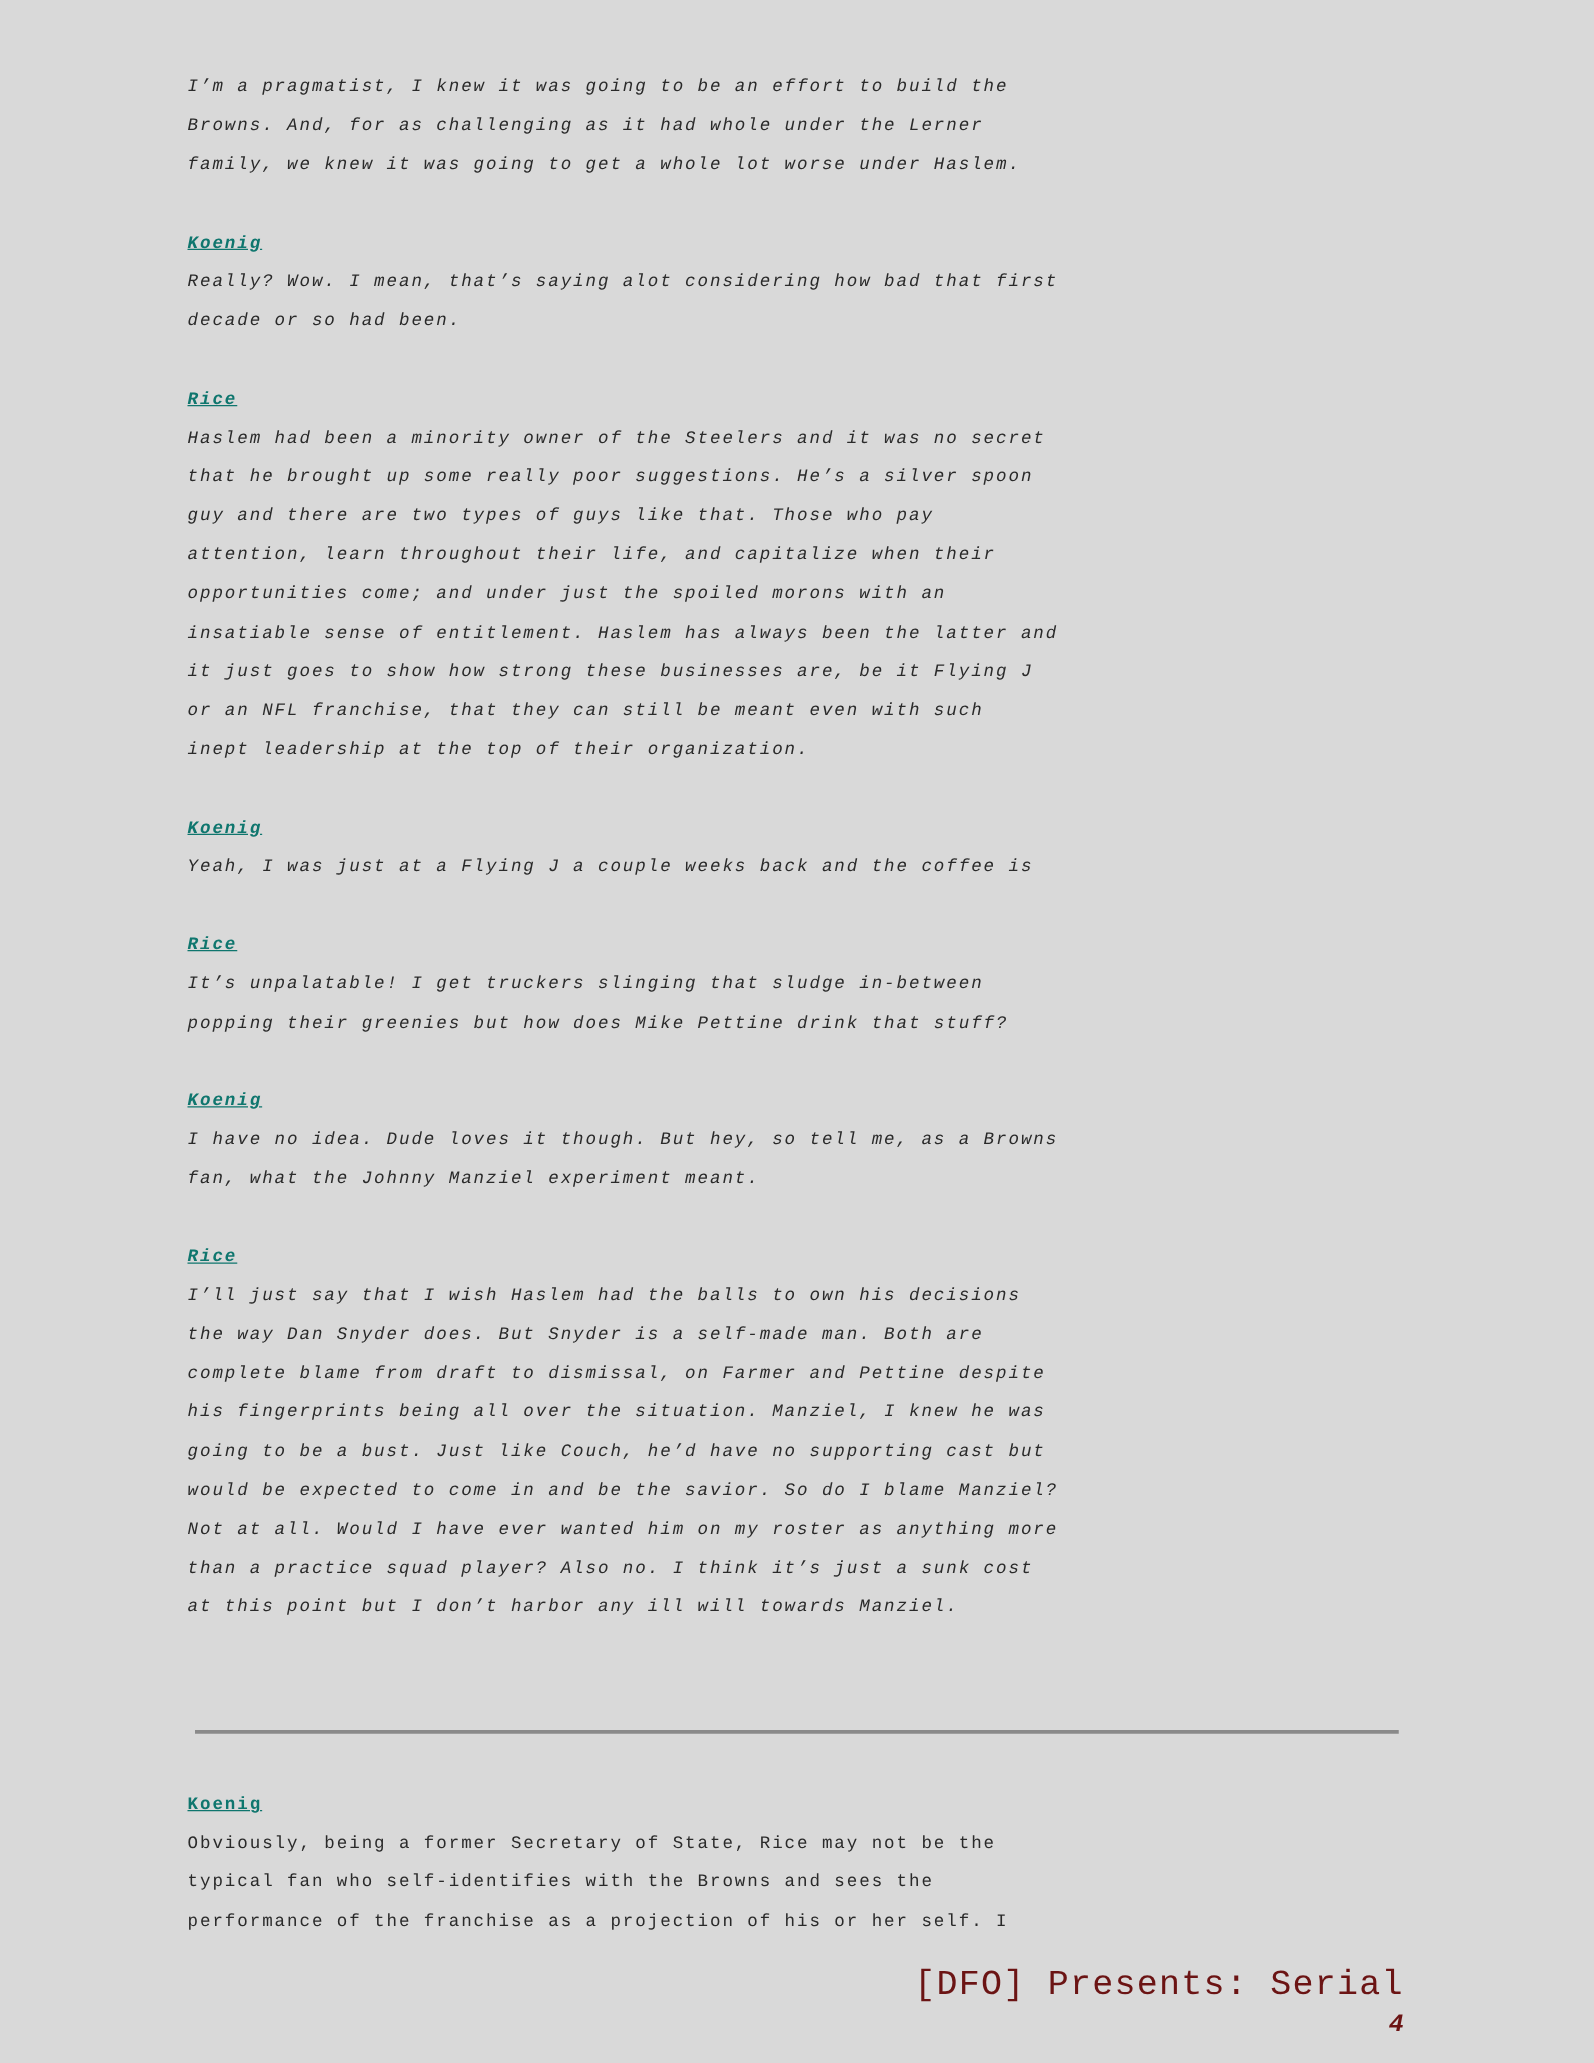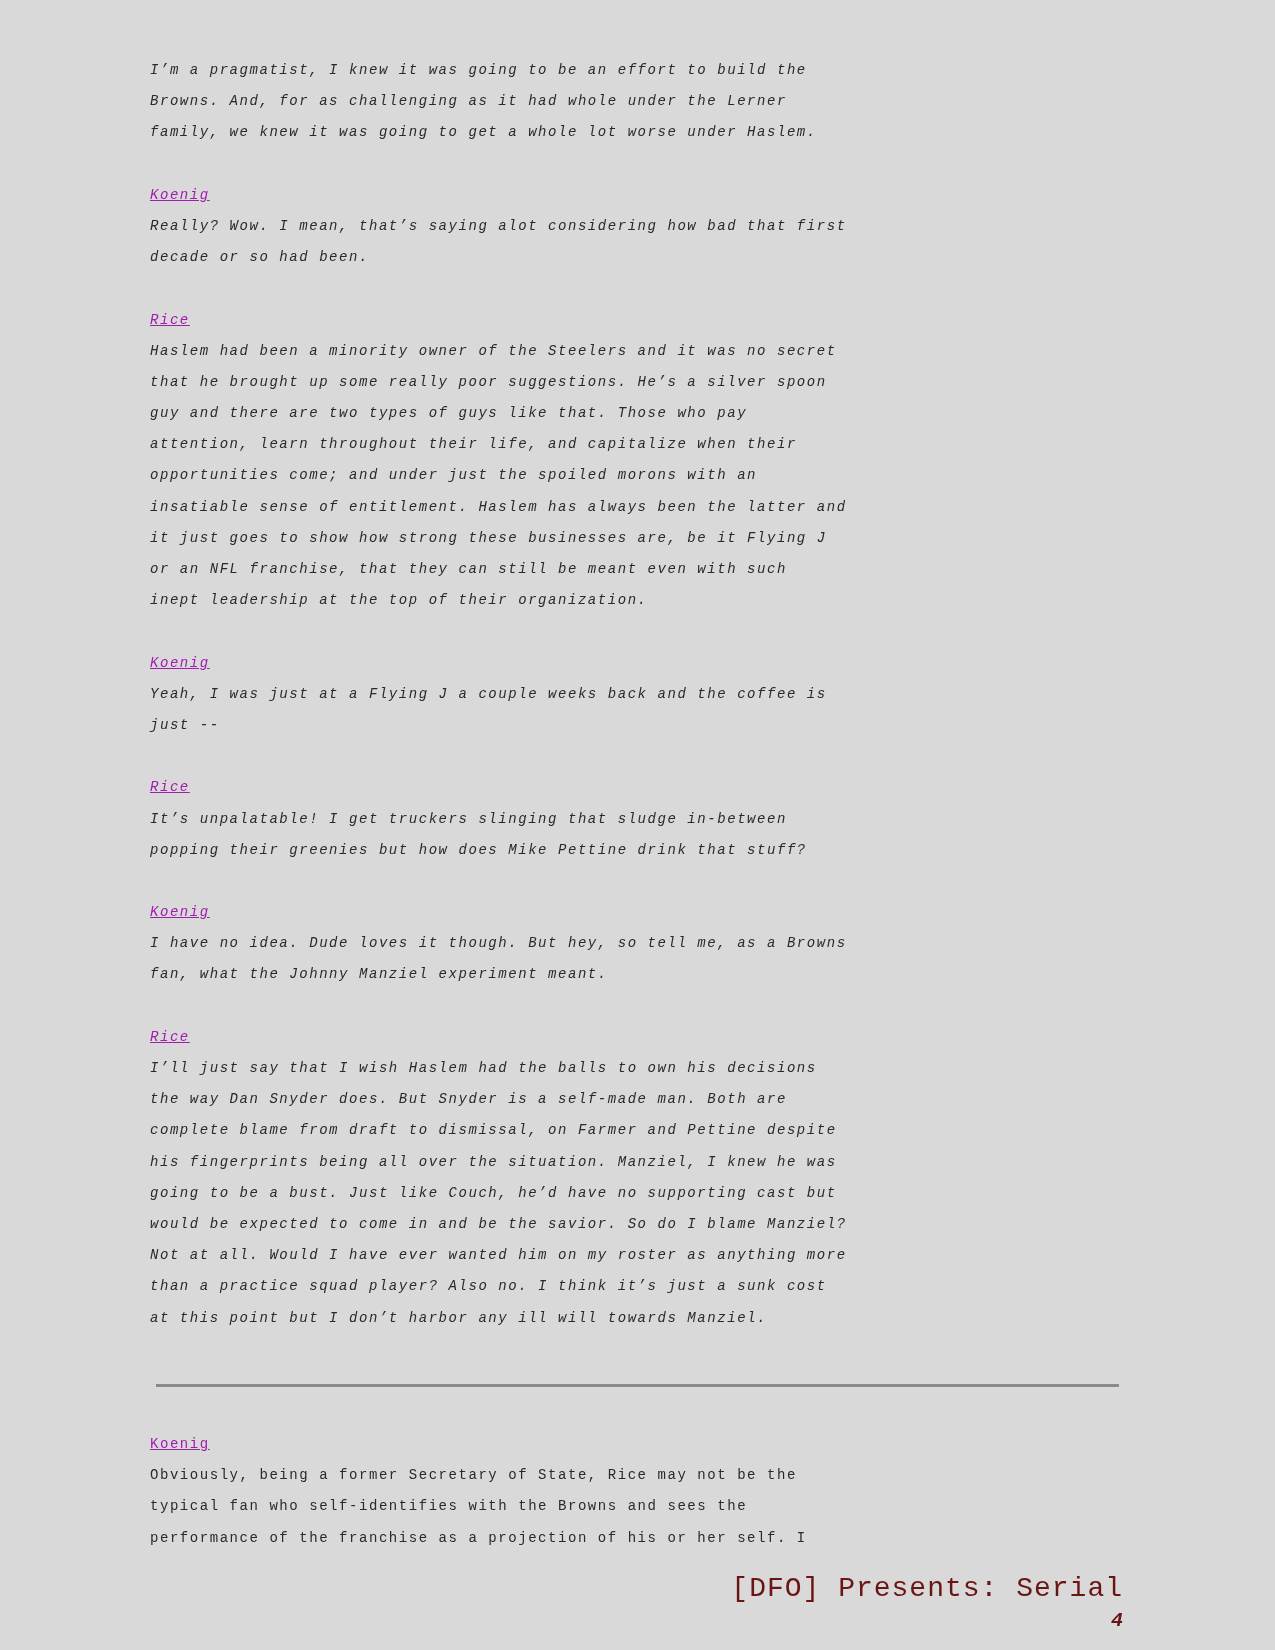--- a/index.html
+++ b/index.html
@@ -23,24 +23,24 @@
   }
   .line {
     font-size: 14px;
     line-height: 31.2px;
     white-space: pre;
     letter-spacing: 1.55px;
     height: 31.2px;
   }
   .italic { font-style: italic; }
   .speaker {
-    font-weight: normal;
+    font-weight: bold;
     font-style: italic;
     text-decoration: underline;
-    color: #a21caf;
+    color: #0f766e;
   }
   .speaker.upright { font-style: normal; }
   .blank { height: 31.2px; }
   .rule {
     position: absolute;
     left: 156px;
     top: 1384px;
     width: 963px;
     height: 3px;
     background: #8a8a8a;
@@ -99,21 +99,20 @@
     <div class="line italic">insatiable sense of entitlement. Haslem has always been the latter and</div>
     <div class="line italic">it just goes to show how strong these businesses are, be it Flying J</div>
     <div class="line italic">or an NFL franchise, that they can still be meant even with such</div>
     <div class="line italic">inept leadership at the top of their organization.</div>
   </div>
   <div class="blank"></div>
 
   <div>
     <div class="line"><span class="speaker">Koenig</span></div>
     <div class="line italic">Yeah, I was just at a Flying J a couple weeks back and the coffee is</div>
-    <div class="line italic">just --</div>
   </div>
   <div class="blank"></div>
 
   <div>
     <div class="line"><span class="speaker">Rice</span></div>
     <div class="line italic">It’s unpalatable! I get truckers slinging that sludge in-between</div>
     <div class="line italic">popping their greenies but how does Mike Pettine drink that stuff?</div>
   </div>
   <div class="blank"></div>
 

